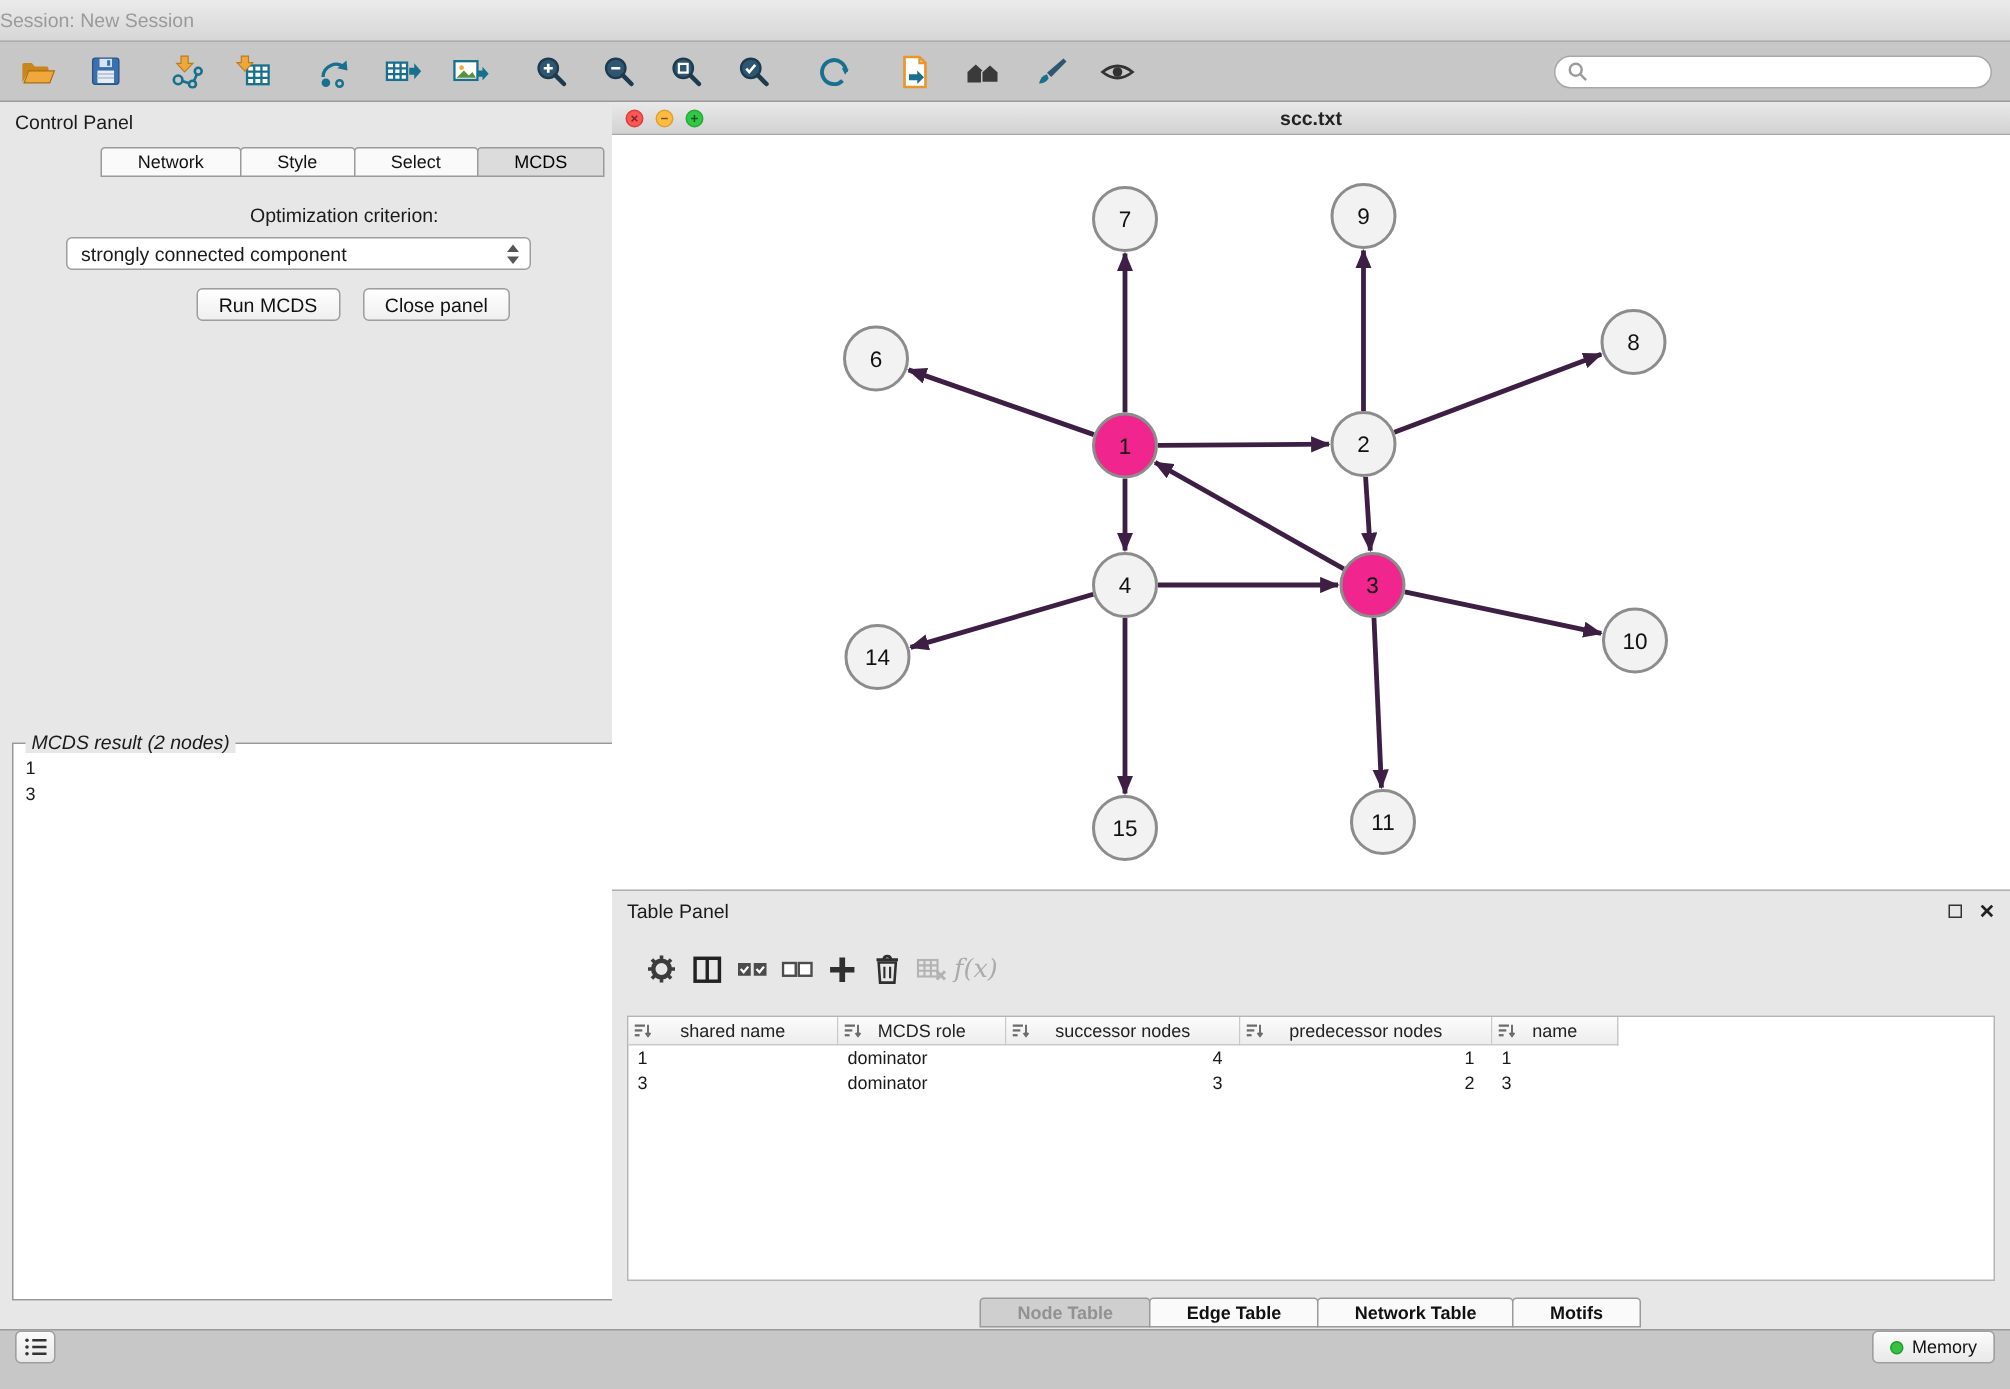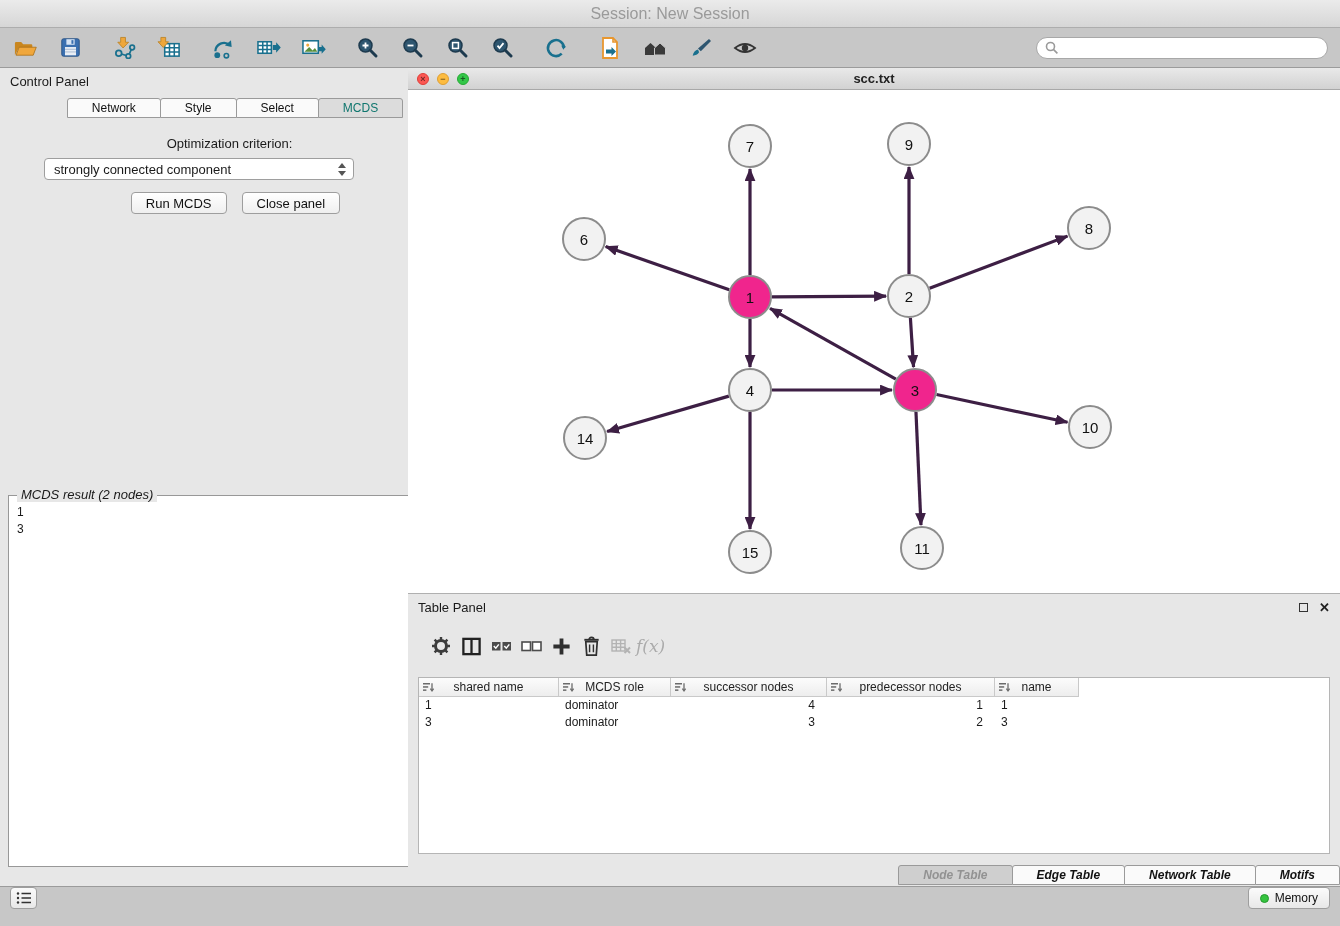--- a/index.html
+++ b/index.html
@@ -1,40 +1,40 @@
 <!DOCTYPE html>
 <html><head>
 <meta charset="utf-8">
 <style>
   *{margin:0;padding:0;box-sizing:border-box;}
   html,body{width:1340px;height:926px;}
   body{font-family:"Liberation Sans",sans-serif;background:#c7c7c7;overflow:hidden;position:relative;color:#1a1a1a;}
 
   
-  #titlebar{position:absolute;left:0;top:0;width:100%;height:28px;background:linear-gradient(#ebebeb,#d6d6d6);border-bottom:1px solid #adadad;display:flex;align-items:center;justify-content:center;font-size:16px;color:#9a9a9a;}
+  #titlebar{position:absolute;left:0;top:0;width:100%;height:28px;background:linear-gradient(#ebebeb,#d6d6d6);border-bottom:1px solid #adadad;display:flex;align-items:center;justify-content:flex-start;font-size:13px;color:#9a9a9a;}
 
   
   #toolbar{position:absolute;left:0;top:28px;width:100%;height:40px;background:#c7c7c7;border-bottom:1px solid #9b9b9b;display:flex;align-items:center;padding:0 10px;}
   .tb-group{display:flex;align-items:center;gap:15px;margin-right:24px;}
   .tb-btn{width:30px;height:30px;display:flex;align-items:center;justify-content:center;cursor:default;}
   .tb-spacer{flex:1;}
   #searchbox{width:292px;height:22px;background:#fff;border:1px solid #a8a8a8;border-radius:11px;display:flex;align-items:center;padding:0 8px;gap:5px;margin-right:2px;}
   #searchbox input{border:none;outline:none;flex:1;font-size:12px;background:transparent;font-family:inherit;}
 
   
   .panel-header{position:absolute;left:0;top:0;right:0;height:26px;display:flex;align-items:center;padding:0 10px;font-size:13px;color:#1a1a1a;}
   .ph-icons{margin-left:auto;display:flex;align-items:center;gap:11px;}
   .float-ic{width:9px;height:9px;border:1.5px solid #333;display:inline-block;}
   .close-ic{font-size:13px;font-weight:bold;color:#222;line-height:1;}
 
   
   #control-panel{position:absolute;left:0;top:68px;width:472px;height:818px;background:#e7e7e7;border-right:1px solid #a8a8a8;}
   #cp-tabs{position:absolute;top:30px;left:0;right:0;display:flex;justify-content:center;}
   .tab{height:20px;line-height:18px;padding:0 24px;border:1px solid #9a9a9a;background:#fafafa;font-size:12px;border-radius:3px 3px 0 0;margin-left:-1px;color:#111;cursor:default;}
-  .tab.active{background:#dcdcdc;color:#0f766e;}
+  .tab.active{background:#dcdcdc;color:#000000;}
   .opt-label{position:absolute;top:68px;left:0;right:12px;text-align:center;font-size:13px;}
   .cp-select{position:absolute;top:90px;left:44px;width:310px;height:22px;background:#fff;border:1px solid #9e9e9e;border-radius:4px;font-size:13px;display:flex;align-items:center;padding:0 6px 0 9px;}
   .cp-select .sel-label{flex:1;}
   .cp-buttons{position:absolute;top:124px;left:0;right:0;display:flex;justify-content:center;gap:15px;}
   .btn{height:22px;border:1px solid #9e9e9e;border-radius:4px;background:linear-gradient(#ffffff,#efefef);font-size:13px;padding:0 14px;font-family:inherit;color:#111;}
   .result-box{position:absolute;left:8px;right:8px;top:427px;height:372px;border:1px solid #989898;background:#fff;}
   .result-legend{position:absolute;top:-9px;left:8px;background:#e7e7e7;padding:0 4px;font-size:13px;font-style:italic;}
   .result-content{position:absolute;top:8px;left:8px;right:18px;bottom:6px;font-size:12px;line-height:17px;white-space:pre;overflow:hidden;}
   .result-scrollbar{position:absolute;top:2px;bottom:2px;right:2px;width:9px;background:#f3f3f3;border:1px solid #e2e2e2;}
 
@@ -59,21 +59,21 @@
   .th{position:relative;display:flex;align-items:center;justify-content:center;font-size:12px;background:linear-gradient(#fcfcfc,#ededed);border-right:1px solid #c9c9c9;border-bottom:1px solid #c9c9c9;color:#222;}
   .sort-ic{position:absolute;left:4px;top:4px;line-height:0;}
   .tr{display:flex;height:17px;}
   .td{font-size:12px;line-height:17px;padding:0 6px;white-space:nowrap;overflow:hidden;}
   .th:nth-child(1),.td:nth-child(1){width:140px;}
   .th:nth-child(2),.td:nth-child(2){width:112px;}
   .th:nth-child(3),.td:nth-child(3){width:156px;}
   .th:nth-child(4),.td:nth-child(4){width:168px;}
   .th:nth-child(5),.td:nth-child(5){width:84px;}
   .td:nth-child(3),.td:nth-child(4){text-align:right;padding-right:12px;}
-  #tp-tabs{position:absolute;left:0;right:0;top:271px;display:flex;justify-content:flex-end;font-style:italic;}
+  #tp-tabs{position:absolute;left:0;right:0;top:271px;display:flex;justify-content:center;}
   #tp-tabs .tab{font-weight:700;}
   #tp-tabs .tab.active{background:#cfcfcf;color:#929292;}
 
   
   #statusbar{position:absolute;left:0;top:886px;width:100%;height:40px;background:#c7c7c7;border-top:1px solid #9b9b9b;display:flex;padding:0 10px;}
   .sb-left{width:27px;height:22px;border:1px solid #9e9e9e;border-radius:4px;background:linear-gradient(#fbfbfb,#e8e8e8);display:flex;align-items:center;justify-content:center;}
   .sb-memory{margin-left:auto;height:22px;border:1px solid #9e9e9e;border-radius:4px;background:linear-gradient(#fbfbfb,#e8e8e8);display:flex;align-items:center;gap:6px;padding:0 11px;font-size:12px;font-family:inherit;color:#111;}
   .mem-dot{width:9px;height:9px;border-radius:50%;background:#35c33f;border:1px solid #249a2e;}
 </style>
 </head>

